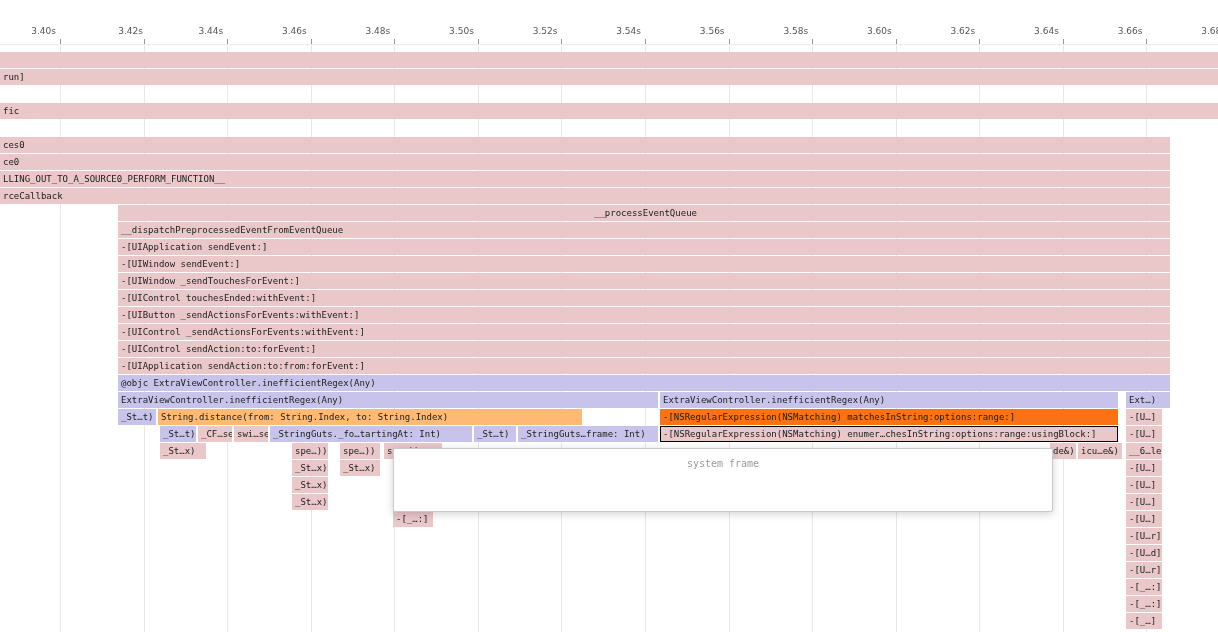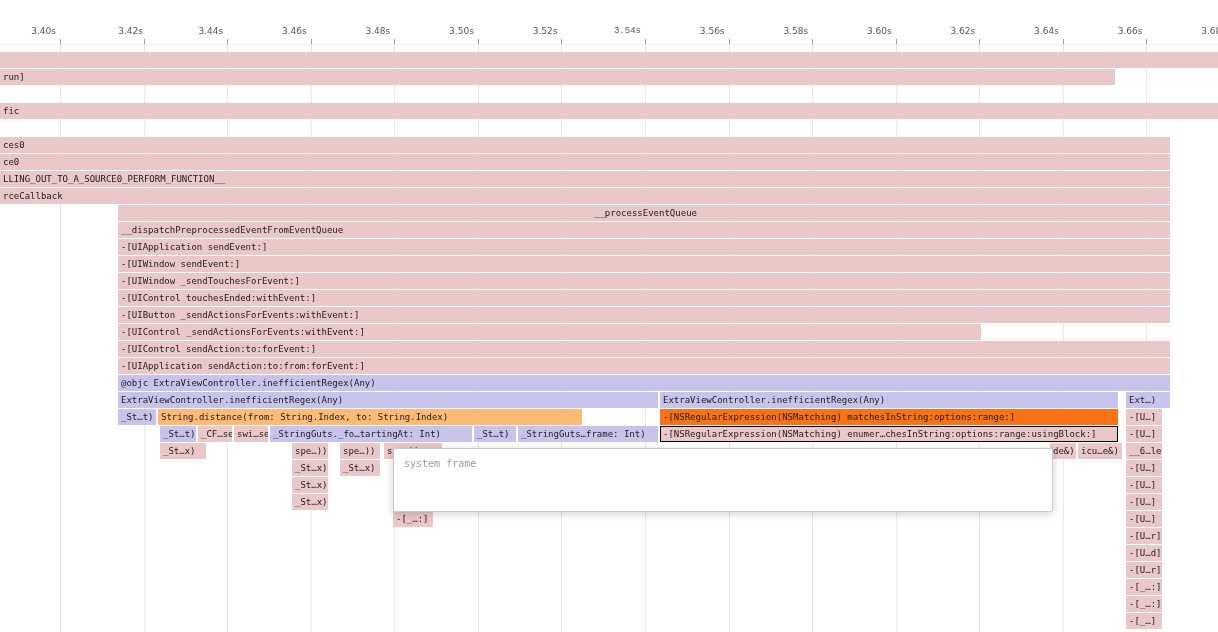--- a/index.html
+++ b/index.html
@@ -17,21 +17,21 @@
   .bar{position:absolute;height:16px;line-height:16px;box-sizing:border-box;
        font-family:"DejaVu Sans Mono",monospace;font-size:9px;color:#1c1c1c;
        padding-left:3px;overflow:hidden;white-space:nowrap;z-index:2;}
   .bar.sel{outline:1.5px solid #000;outline-offset:-1.5px;z-index:3;}
   
   .tooltip{position:absolute;left:393px;top:448px;width:660px;height:64px;box-sizing:border-box;
            background:#ffffff;border:1px solid #c9c9c9;border-radius:2px;z-index:10;
            box-shadow:0 2px 8px rgba(0,0,0,.18);padding:6px 10px;
            font-family:"DejaVu Sans Mono",monospace;font-size:10px;line-height:18px;}
   .tip-line1{color:#1a1a1a;white-space:nowrap;overflow:hidden;}
-  .tip-sub{color:#9b9b9b;white-space:nowrap;}
+  .tip-sub{color:#9b9b9b;white-space:nowrap;text-align:center;}
   .swatch{display:inline-block;width:9px;height:9px;margin-right:7px;vertical-align:-1px;
           border:1px solid #cf9aa0;box-sizing:border-box;}
 </style>
 </head>
 <body>
 
 <div class="screen">
   <div id="grid-layer">
       <div class="gridline" style="left: 60px;"></div>
       <div class="gridline" style="left: 143.57px;"></div>
@@ -44,34 +44,34 @@
       <div class="gridline" style="left: 728.56px;"></div>
       <div class="gridline" style="left: 812.13px;"></div>
       <div class="gridline" style="left: 895.7px;"></div>
       <div class="gridline" style="left: 979.27px;"></div>
       <div class="gridline" style="left: 1062.84px;"></div>
       <div class="gridline" style="left: 1146.41px;"></div>
     </div>
 
   <div id="flame-layer">
       <div class="bar" style="left: 0px; top: 52px; width: 1218px; background: rgb(234, 199, 201);"></div>
-      <div class="bar" style="left: 0px; top: 69px; width: 1115px; background: rgb(234, 199, 201);">run]</div>
+      <div class="bar" style="left: 0px; top: 69px; width: 1218px; background: rgb(234, 199, 201);">run]</div>
       <div class="bar" style="left: 0px; top: 103px; width: 1218px; background: rgb(234, 199, 201);">fic</div>
       <div class="bar" style="left: 0px; top: 137px; width: 1170px; background: rgb(234, 199, 201);">ces0</div>
       <div class="bar" style="left: 0px; top: 154px; width: 1170px; background: rgb(234, 199, 201);">ce0</div>
       <div class="bar" style="left: 0px; top: 171px; width: 1170px; background: rgb(234, 199, 201);">LLING_OUT_TO_A_SOURCE0_PERFORM_FUNCTION__</div>
       <div class="bar" style="left: 0px; top: 188px; width: 1170px; background: rgb(234, 199, 201);">rceCallback</div>
       <div class="bar" style="left: 118px; top: 205px; width: 1052px; background: rgb(234, 199, 201); text-align: center;">__processEventQueue</div>
       <div class="bar" style="left: 118px; top: 222px; width: 1052px; background: rgb(234, 199, 201);">__dispatchPreprocessedEventFromEventQueue</div>
       <div class="bar" style="left: 118px; top: 239px; width: 1052px; background: rgb(234, 199, 201);">-[UIApplication sendEvent:]</div>
       <div class="bar" style="left: 118px; top: 256px; width: 1052px; background: rgb(234, 199, 201);">-[UIWindow sendEvent:]</div>
       <div class="bar" style="left: 118px; top: 273px; width: 1052px; background: rgb(234, 199, 201);">-[UIWindow _sendTouchesForEvent:]</div>
       <div class="bar" style="left: 118px; top: 290px; width: 1052px; background: rgb(234, 199, 201);">-[UIControl touchesEnded:withEvent:]</div>
       <div class="bar" style="left: 118px; top: 307px; width: 1052px; background: rgb(234, 199, 201);">-[UIButton _sendActionsForEvents:withEvent:]</div>
-      <div class="bar" style="left: 118px; top: 324px; width: 863px; background: rgb(234, 199, 201);">-[UIControl _sendActionsForEvents:withEvent:]</div>
+      <div class="bar" style="left: 118px; top: 324px; width: 1052px; background: rgb(234, 199, 201);">-[UIControl _sendActionsForEvents:withEvent:]</div>
       <div class="bar" style="left: 118px; top: 341px; width: 1052px; background: rgb(234, 199, 201);">-[UIControl sendAction:to:forEvent:]</div>
       <div class="bar" style="left: 118px; top: 358px; width: 1052px; background: rgb(234, 199, 201);">-[UIApplication sendAction:to:from:forEvent:]</div>
       <div class="bar" style="left: 118px; top: 375px; width: 1052px; background: rgb(199, 195, 234);">@objc ExtraViewController.inefficientRegex(Any)</div>
       <div class="bar" style="left: 118px; top: 392px; width: 540px; background: rgb(199, 195, 234);">ExtraViewController.inefficientRegex(Any)</div>
       <div class="bar" style="left: 660px; top: 392px; width: 458px; background: rgb(199, 195, 234);">ExtraViewController.inefficientRegex(Any)</div>
       <div class="bar" style="left: 1126px; top: 392px; width: 44px; background: rgb(199, 195, 234);">Ext…)</div>
       <div class="bar" style="left: 118px; top: 409px; width: 38px; background: rgb(199, 195, 234);">_St…t)</div>
       <div class="bar" style="left: 158px; top: 409px; width: 424px; background: #fdba74;">String.distance(from: String.Index, to: String.Index)</div>
       <div class="bar" style="left: 660px; top: 409px; width: 458px; background: #f97316;">-[NSRegularExpression(NSMatching) matchesInString:options:range:]</div>
       <div class="bar" style="left: 1126px; top: 409px; width: 36px; background: rgb(234, 199, 201);">-[U…]</div>
@@ -115,21 +115,21 @@
       <div class="ruler-label" style="left: 155.14px;">3.44s</div>
       <div class="ruler-tick" style="left: 227.14px;"></div>
       <div class="ruler-label" style="left: 238.71px;">3.46s</div>
       <div class="ruler-tick" style="left: 310.71px;"></div>
       <div class="ruler-label" style="left: 322.28px;">3.48s</div>
       <div class="ruler-tick" style="left: 394.28px;"></div>
       <div class="ruler-label" style="left: 405.85px;">3.50s</div>
       <div class="ruler-tick" style="left: 477.85px;"></div>
       <div class="ruler-label" style="left: 489.42px; margin-top: 16px;">3.52s</div>
       <div class="ruler-tick" style="left: 561.42px;"></div>
-      <div class="ruler-label" style="left: 572.99px; font-family: Liberation Mono, monospace;">3.54s</div>
+      <div class="ruler-label" style="left: 572.99px;">3.54s</div>
       <div class="ruler-tick" style="left: 644.99px;"></div>
       <div class="ruler-label" style="left: 656.56px;">3.56s</div>
       <div class="ruler-tick" style="left: 728.56px;"></div>
       <div class="ruler-label" style="left: 740.13px;">3.58s</div>
       <div class="ruler-tick" style="left: 812.13px;"></div>
       <div class="ruler-label" style="left: 823.7px;">3.60s</div>
       <div class="ruler-tick" style="left: 895.7px;"></div>
       <div class="ruler-label" style="left: 907.27px;">3.62s</div>
       <div class="ruler-tick" style="left: 979.27px;"></div>
       <div class="ruler-label" style="left: 990.84px;">3.64s</div>

